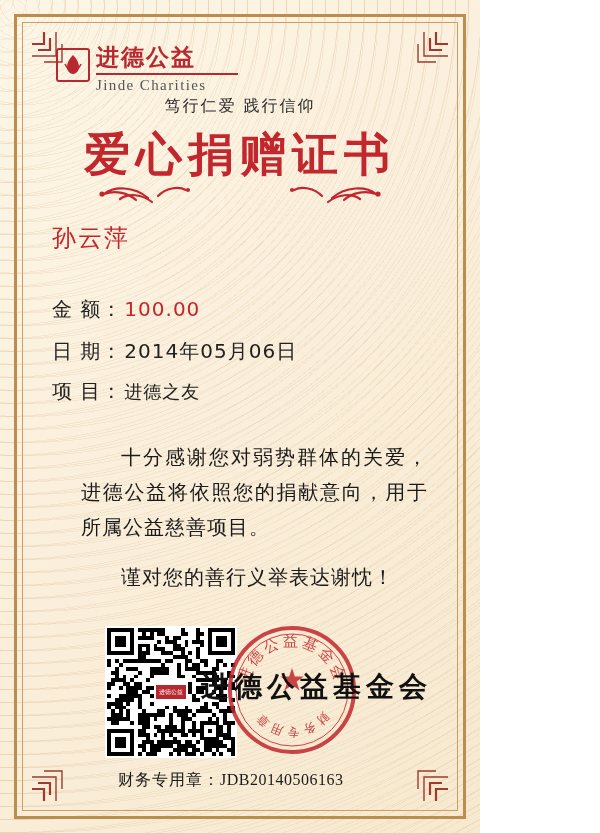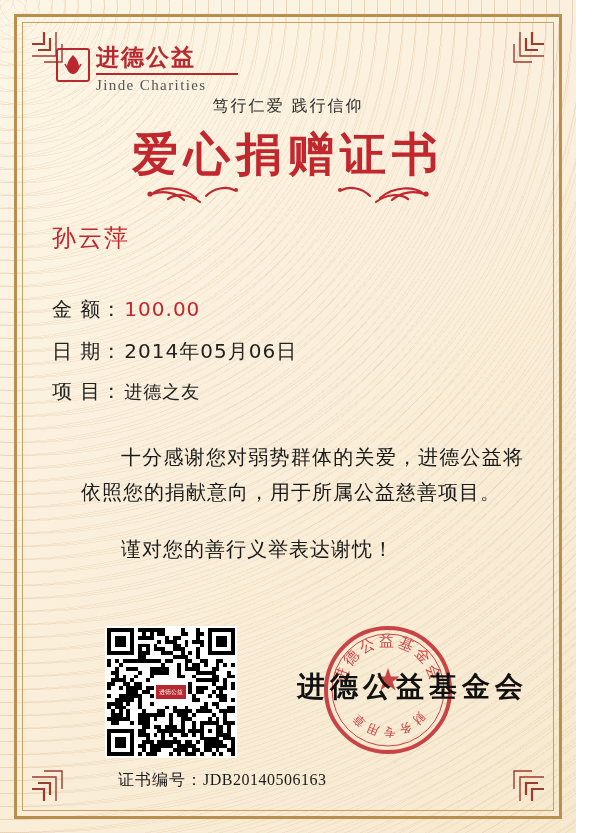--- a/index.html
+++ b/index.html
@@ -9,21 +9,21 @@
   body {
     width: 600px;
     height: 833px;
     background: #ffffff;
     font-family: "DejaVu Sans", "Liberation Sans", sans-serif;
     overflow: hidden;
   }
 
   .certificate {
     position: relative;
-    width: 576px;
+    width: 480px;
     height: 833px;
     box-sizing: border-box;
     background:
       radial-gradient(circle at 50% 0%, rgba(255,255,255,0.0) 0, rgba(255,255,255,0.0) 100%),
       repeating-radial-gradient(circle at 0px 0px, rgba(214,180,140,0.18) 0px, rgba(214,180,140,0.18) 1px, rgba(0,0,0,0) 1px, rgba(0,0,0,0) 13px),
       repeating-radial-gradient(circle at 26px 0px, rgba(214,180,140,0.18) 0px, rgba(214,180,140,0.18) 1px, rgba(0,0,0,0) 1px, rgba(0,0,0,0) 13px),
       repeating-radial-gradient(circle at 13px 13px, rgba(214,180,140,0.18) 0px, rgba(214,180,140,0.18) 1px, rgba(0,0,0,0) 1px, rgba(0,0,0,0) 13px),
       linear-gradient(135deg, #fdf6e6 0%, #fbf0dd 40%, #f7e9cf 100%);
   }
 
@@ -180,21 +180,21 @@
     font-size: 20px;
     color: #1a1a1a;
     line-height: 1.75;
     text-align: justify;
     text-indent: 2em;
     letter-spacing: 1px;
     font-family: "DejaVu Sans", "Liberation Sans", sans-serif;
     margin-left: 29px;
   }
   .para.p1 { top: 440px; }
-  .para.p2 { top: 532px; }
+  .para.p2 { top: 560px; }
 
   
   .qr {
     position: absolute;
     left: 105px;
     top: 626px;
     width: 132px;
     height: 132px;
     background: #fff;
     padding: 2px;
@@ -896,16 +896,16 @@
       <text font-size="12" fill="#c1272d" font-family="'DejaVu Sans','Liberation Sans',sans-serif" letter-spacing="3">
         <textPath href="#sealBottom" startOffset="50%" text-anchor="middle" id="seal-bottom-text">财务专用章</textPath>
       </text>
       <polygon points="68,46 75.6,68.5 56.4,54.6 79.6,54.6 60.4,68.5" fill="#c1272d"></polygon>
     </svg>
   </div>
 
   <div class="foundation">进德公益基金会</div>
 
   <div class="cert-no">
-    <span>证书编号：</span><span class="no-val">JDB20140506163</span>
+    <span>财务专用章：</span><span class="no-val">JDB20140506163</span>
   </div>
 
 </div>
 
 </body></html>

